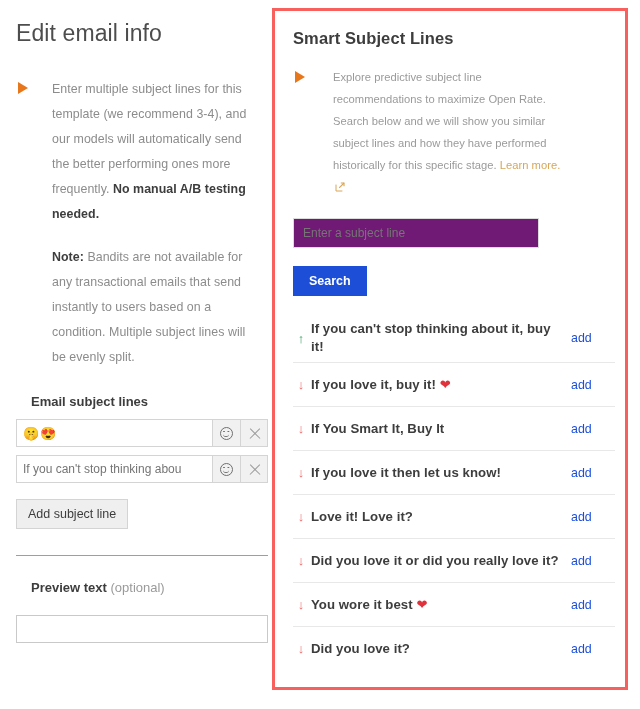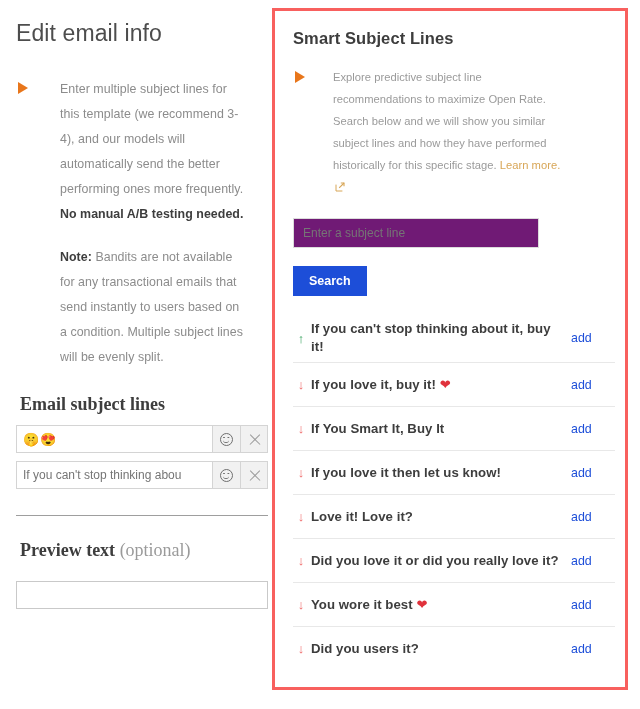--- a/index.html
+++ b/index.html
@@ -39,35 +39,34 @@
   }
   .tri-bullet {
     position: absolute;
     left: 2px; top: 5px;
     width: 0; height: 0;
     border-top: 6px solid transparent;
     border-bottom: 6px solid transparent;
     border-left: 10px solid #e8761b;
   }
   .callout p {
-    margin: 16px;
+    margin: 8px;
     font-size: 12.4px;
     line-height: 25px;
     color: #8c8c8c;
     letter-spacing: 0.05px;
   }
   .callout p + p { margin-top: 18px; }
   .callout b { color: #3d3d3d; font-weight: bold; }
 
   .field-label {
-    margin: 24px 0 10px 8px;
-    font-size: 18px;
+    margin: 24px 0 10px 19px;
+    font-size: 13px;
     font-weight: bold;
     color: #3d3d3d;
-    font-family: Liberation Serif, serif;
   }
   .field-label .muted {
     font-weight: normal;
     color: #9a9a9a;
   }
 
   .subject-row {
     display: flex;
     align-items: stretch;
     margin: 0 0 8px 4px;
@@ -314,20 +313,21 @@
     <div class="subject-row">
       <input class="subject-input" placeholder="If you can't stop thinking abou" style="">
       <div class="icon-btn">
           <span class="smiley"></span>
         </div>
       <div class="icon-btn last">
           <span class="xmark"></span>
         </div>
     </div>
 
+    <button class="add-subject-btn">Add subject line</button>
 
     <div class="divider"></div>
 
     <div class="field-label"><span>Preview text</span><span class="muted"> (optional)</span></div>
 
     <input class="preview-input" placeholder="" style="">
   </div>
 
   <div class="right-panel">
 
@@ -377,18 +377,18 @@
           <span class="result-text">Did you love it or did you really love it?</span>
           <span class="add-link">add</span>
         </div>
         <div class="result-row">
           <span class="trend down">↓</span>
           <span class="result-text">You wore it best <span class="heart">❤</span></span>
           <span class="add-link">add</span>
         </div>
         <div class="result-row">
           <span class="trend down">↓</span>
-          <span class="result-text">Did you users it?</span>
+          <span class="result-text">Did you love it?</span>
           <span class="add-link">add</span>
         </div>
       </div>
   </div>
 </div>
 
 </body></html>

